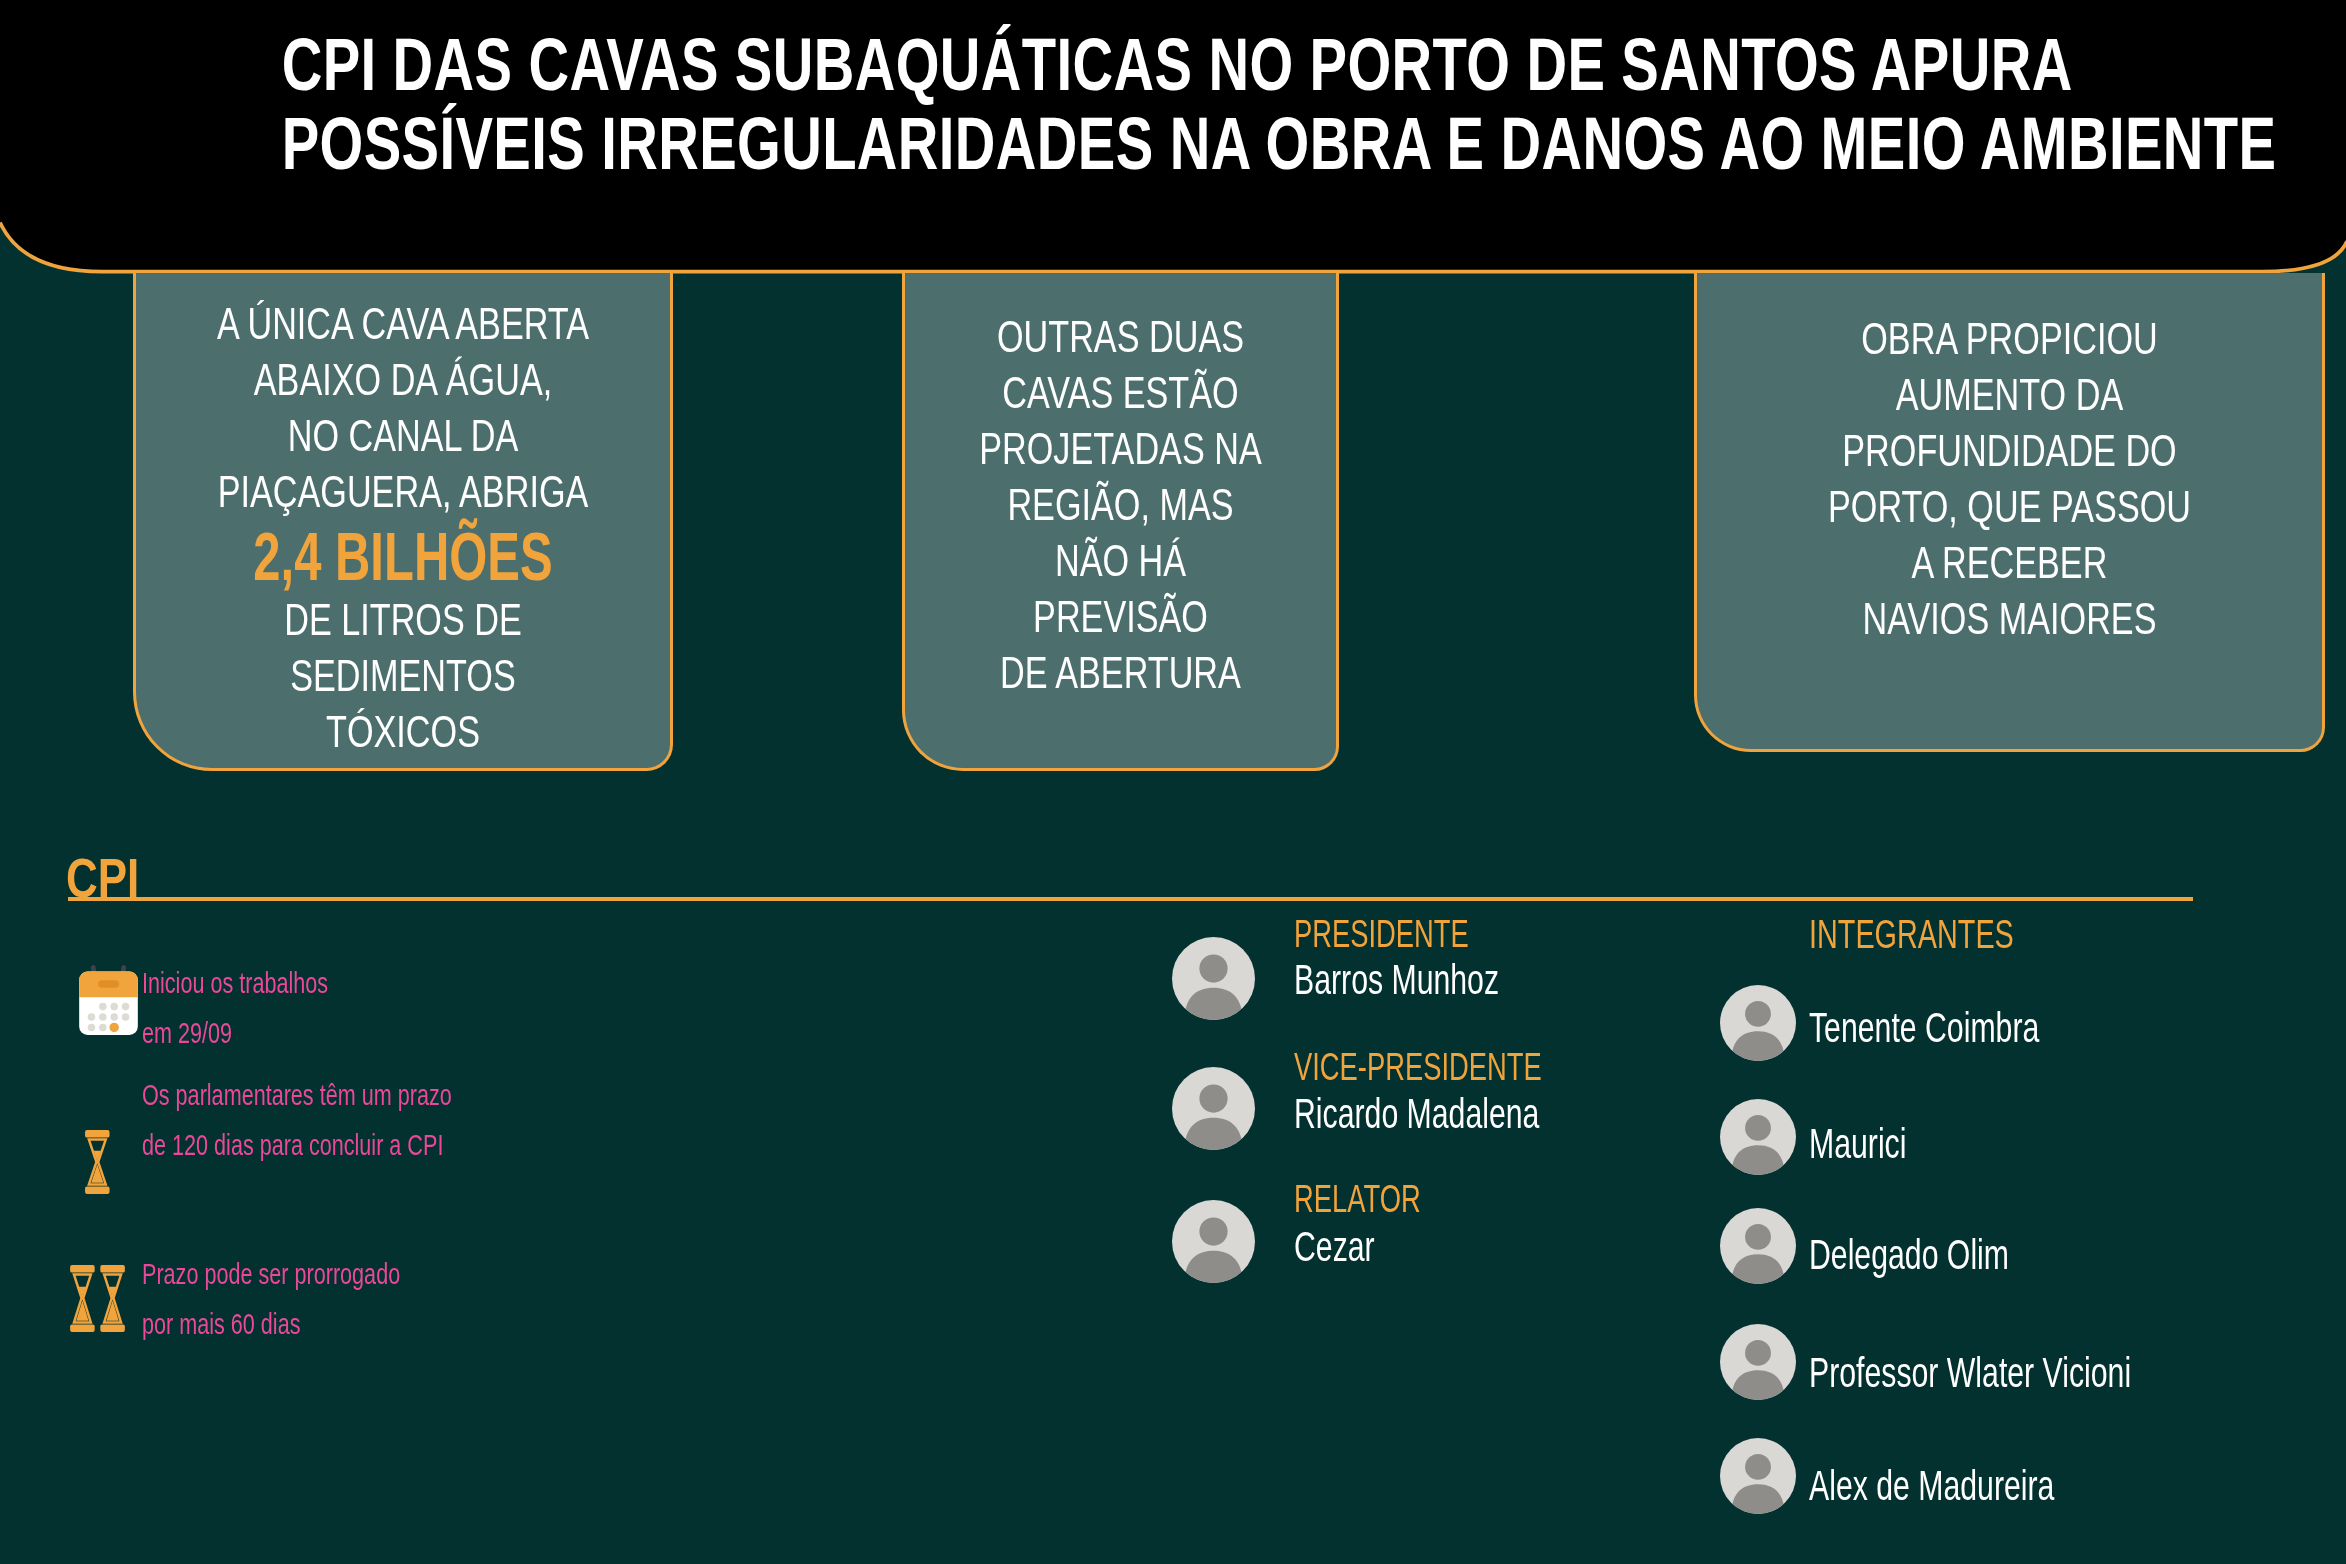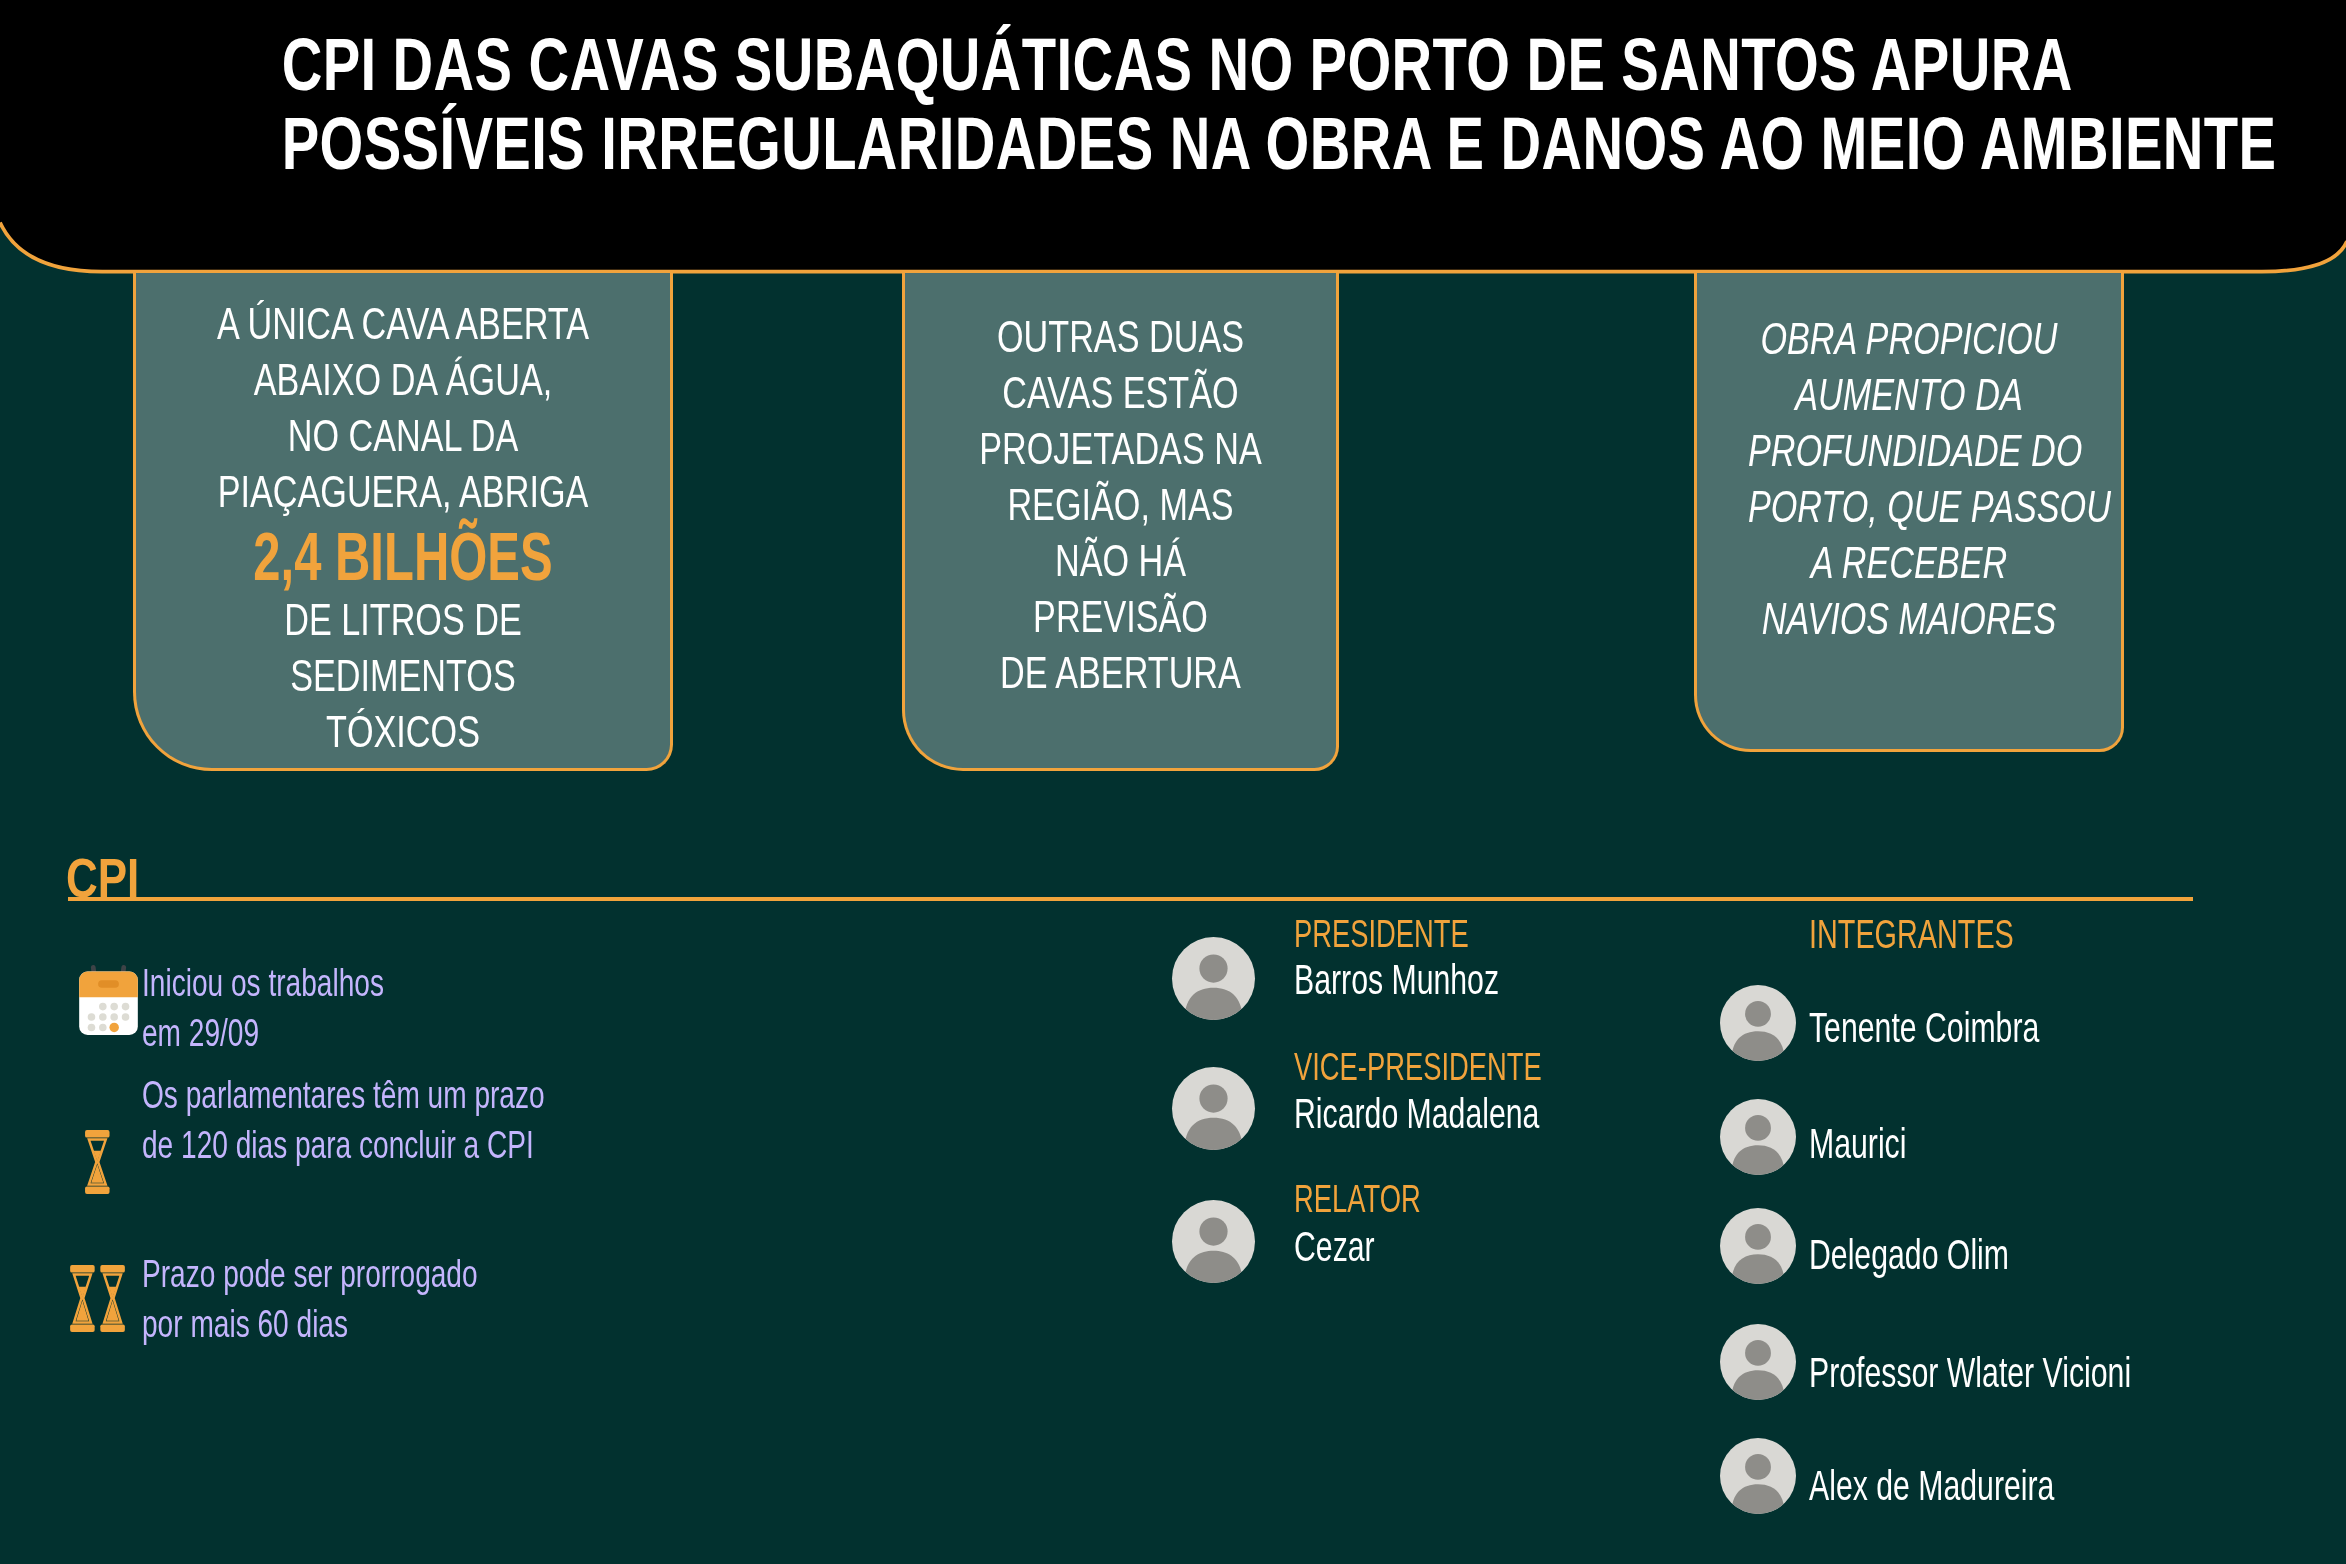--- a/index.html
+++ b/index.html
@@ -16,31 +16,31 @@
     font-size:74px;font-weight:bold;line-height:79px;white-space:nowrap;
     transform:scaleX(0.76);transform-origin:50% 50%;letter-spacing:0.5px;
   }
   
   .hbox{
     position:absolute;top:273px;background:#4C6F6D;box-sizing:border-box;
     border:3.8px solid #F1A33C;border-top:none;text-align:center;color:#FFFFFF;
   }
   .hbox1{left:100px;width:540px;height:498px;border-radius:0 0 26.5px 79px;padding-top:23px;margin-left:33px;}
   .hbox2{left:902px;width:437px;height:498px;border-radius:0 0 24.6px 61px;padding-top:36px;}
-  .hbox3{left:1694px;width:430px;height:479px;border-radius:0 0 24.6px 57px;padding-top:38px;font-style:italic;}
+  .hbox3{left:1694px;width:631px;height:479px;border-radius:0 0 24.6px 57px;padding-top:38px;}
   .box-line{font-size:45px;line-height:56px;white-space:nowrap;transform:scaleX(0.76);transform-origin:50% 50%;}
   .box-line.hl{font-size:68px;line-height:72px;font-weight:bold;color:#F1A33C;transform:scaleX(0.72);}
   
   .cpi-heading{
     position:absolute;left:66px;top:846px;color:#F1A33C;font-size:55px;font-weight:bold;
     white-space:nowrap;transform:scaleX(0.80);transform-origin:0 50%;
   }
   .cpi-divider{position:absolute;left:68px;top:897px;width:2125px;height:3.8px;background:#F1A33C;}
   .cond-l{white-space:nowrap;transform:scaleX(0.72);transform-origin:0 50%;}
-  .fact-text{position:absolute;left:142px;color:#c4b5fd;font-size:39px;line-height:50px;}
+  .fact-text{position:absolute;left:142px;color:#ec4899;font-size:30px;line-height:50px;}
   .icon-wrap{position:absolute;}
   
   .avatar{position:absolute;border-radius:50%;background:#D9D8D4;overflow:hidden;}
   .avatar-l{width:83px;height:83px;}
   .avatar-m{width:76px;height:76px;}
   .avatar svg{display:block;width:100%;height:100%;}
   .role-label{position:absolute;left:1294px;color:#F1A33C;font-size:38px;line-height:44px;}
   .leader-name{position:absolute;left:1294px;color:#FFFFFF;font-size:42px;line-height:47px;}
   .members-heading{position:absolute;left:1809px;color:#F1A33C;font-size:40px;line-height:45px;}
   .member-name{position:absolute;left:1809px;color:#FFFFFF;font-size:42px;line-height:50px;}

